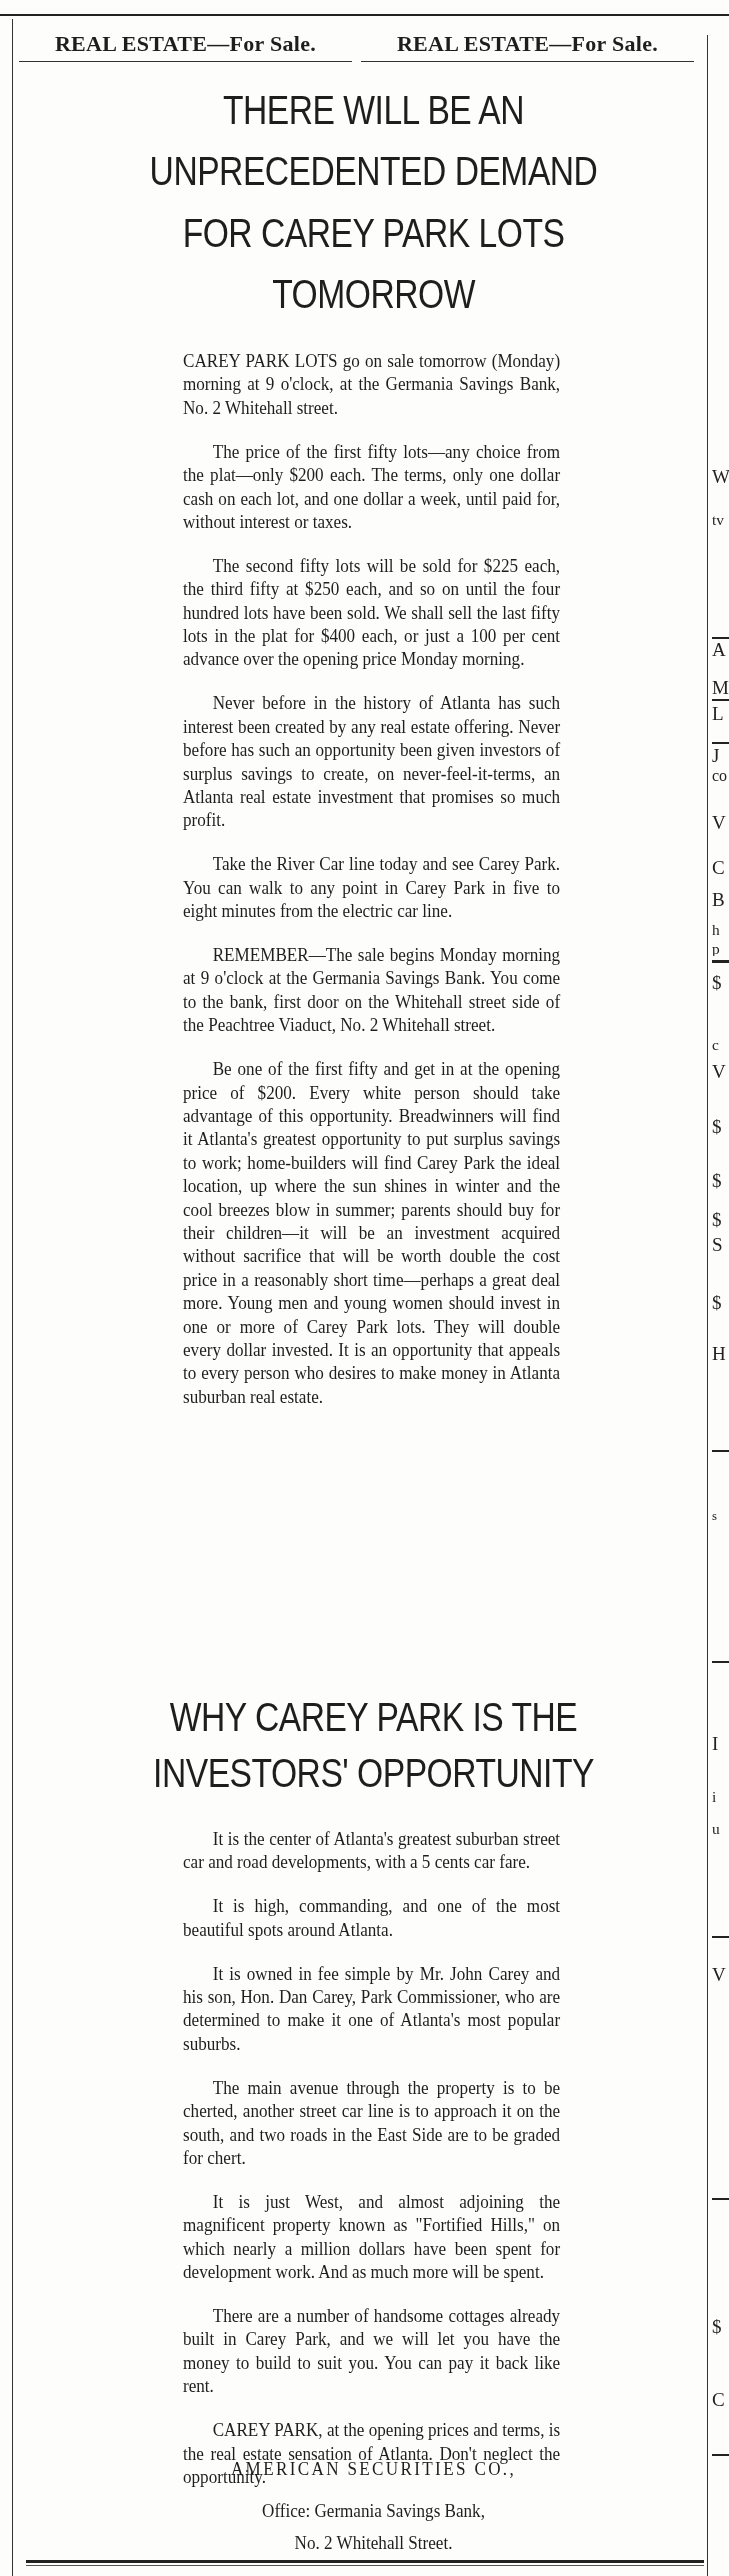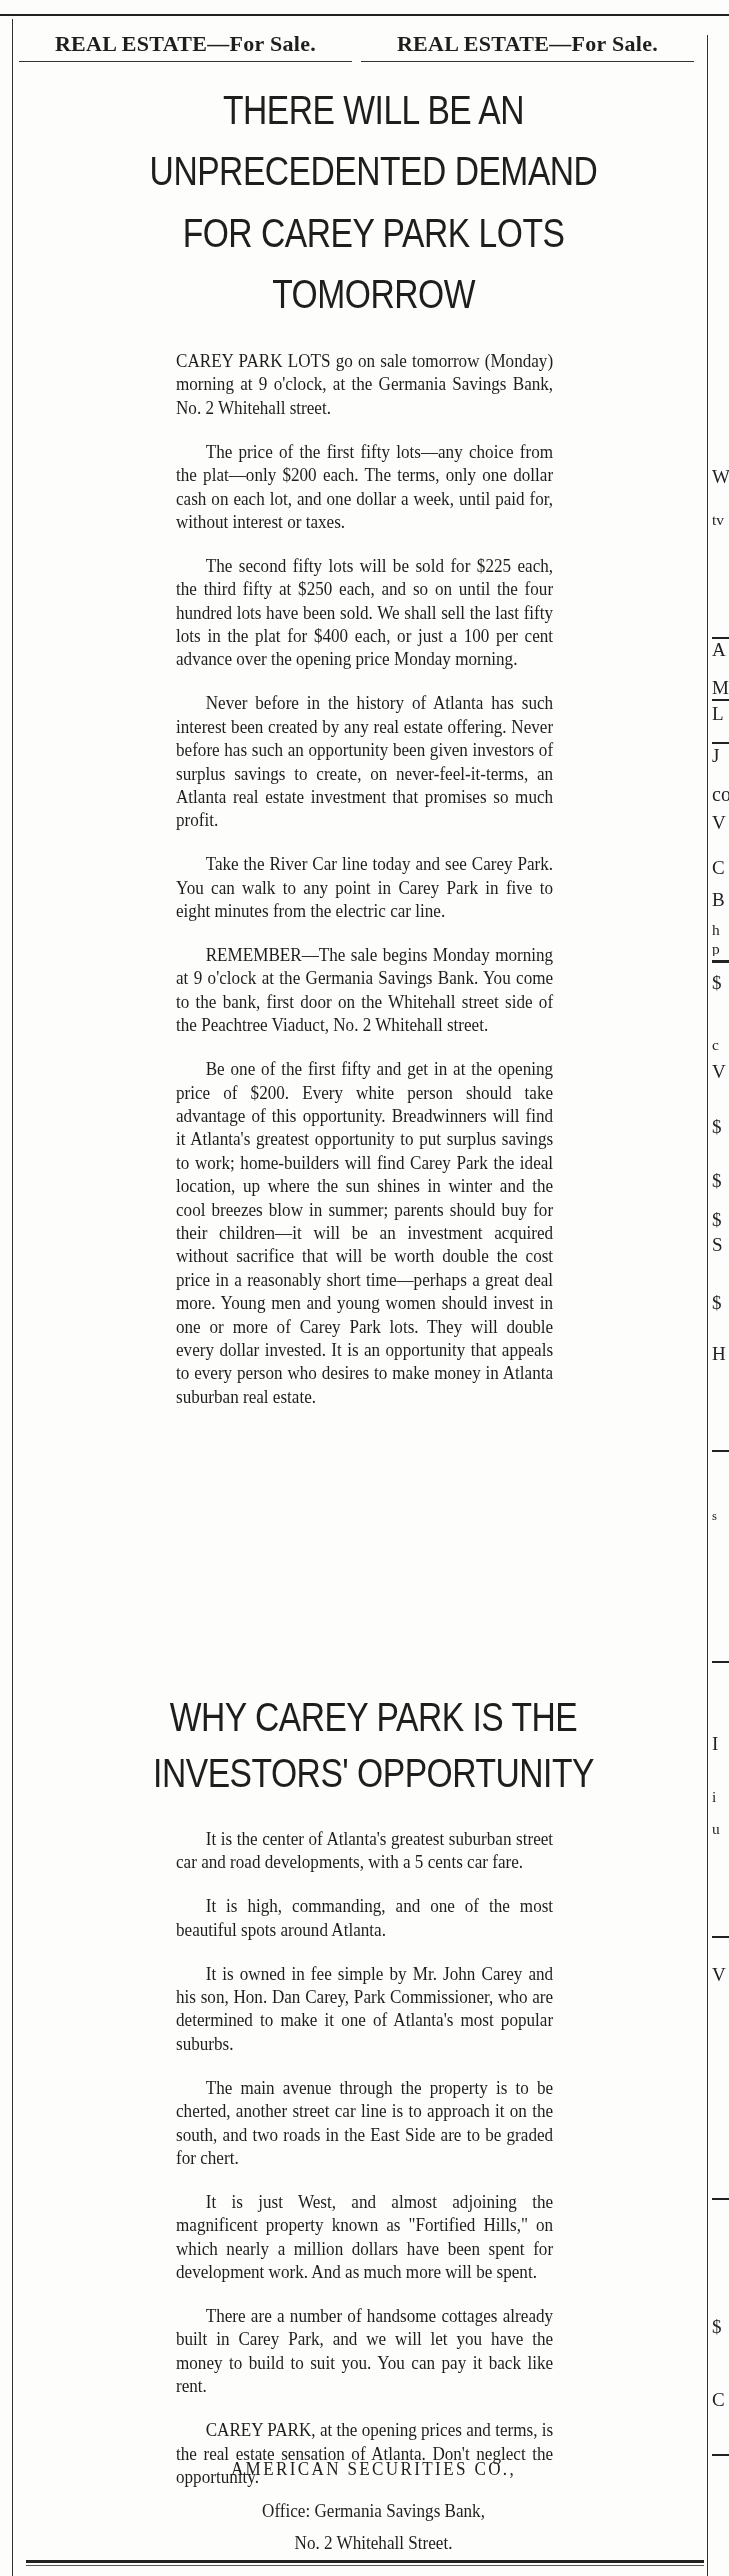--- a/index.html
+++ b/index.html
@@ -19,21 +19,21 @@
       width: 333px; text-align: center; padding-bottom: 3.8px;
       border-bottom: 1.9px double #333;
     }
 
     .col { position: absolute; left: 36px; width: 675px; }
     .headline {
       text-align: center; font-family: "Liberation Sans Narrow", "Liberation Sans", sans-serif;
       font-weight: normal; font-size: 41px; line-height: 55px; letter-spacing: -0.6px; transform: scaleX(0.82);
       margin: 0;
     }
-    .body-block { position: absolute; left: 176px; width: 378px; }
+    .body-block { position: absolute; left: 183px; width: 378px; }
     .para {
       font-family: "Liberation Serif", serif; font-size: 19px; line-height: 23.4px;
       text-align: justify; text-indent: 33px; margin: 0 0 20.5px 0;
       transform: scaleX(0.9); transform-origin: left top; width: 419px;
     }
     .para.first { text-indent: 0; }
     .signature { text-align: center; font-size: 19px; letter-spacing: 2.6px; margin: 12.8px 0 0 0; }
     .address { text-align: center; font-size: 19px; line-height: 23px; margin: 0; }
     .bottom-rule { position: absolute; left: 25.6px; top: 2554px; width: 678px; height: 2.6px; background: #222; }
   </style>
@@ -46,21 +46,21 @@
 
 <div class="right-frag" style="top:467px">W</div>
 <div class="right-frag" style="top:512px;font-size:15.4px">tv</div>
 <div class="right-dash" style="top:637px"></div>
 <div class="right-frag" style="top:640px">A</div>
 <div class="right-frag" style="top:678px">M</div>
 <div class="right-dash" style="top:699px"></div>
 <div class="right-frag" style="top:704px">L</div>
 <div class="right-dash" style="top:742px"></div>
 <div class="right-frag" style="top:746px">J</div>
-<div class="right-frag" style="top:784px;font-size:20px">co</div>
+<div class="right-frag" style="top:768px;font-size:16px">co</div>
 <div class="right-frag" style="top:813px">V</div>
 <div class="right-frag" style="top:858px">C</div>
 <div class="right-frag" style="top:890px">B</div>
 <div class="right-frag" style="top:922px;font-size:15.4px">h</div>
 <div class="right-frag" style="top:941px;font-size:15.4px">p</div>
 <div class="right-dash" style="top:960px;height:3.2px"></div>
 <div class="right-frag" style="top:973px">$</div>
 <div class="right-frag" style="top:1037px;font-size:15.4px">c</div>
 <div class="right-frag" style="top:1062px">V</div>
 <div class="right-frag" style="top:1117px">$</div>

